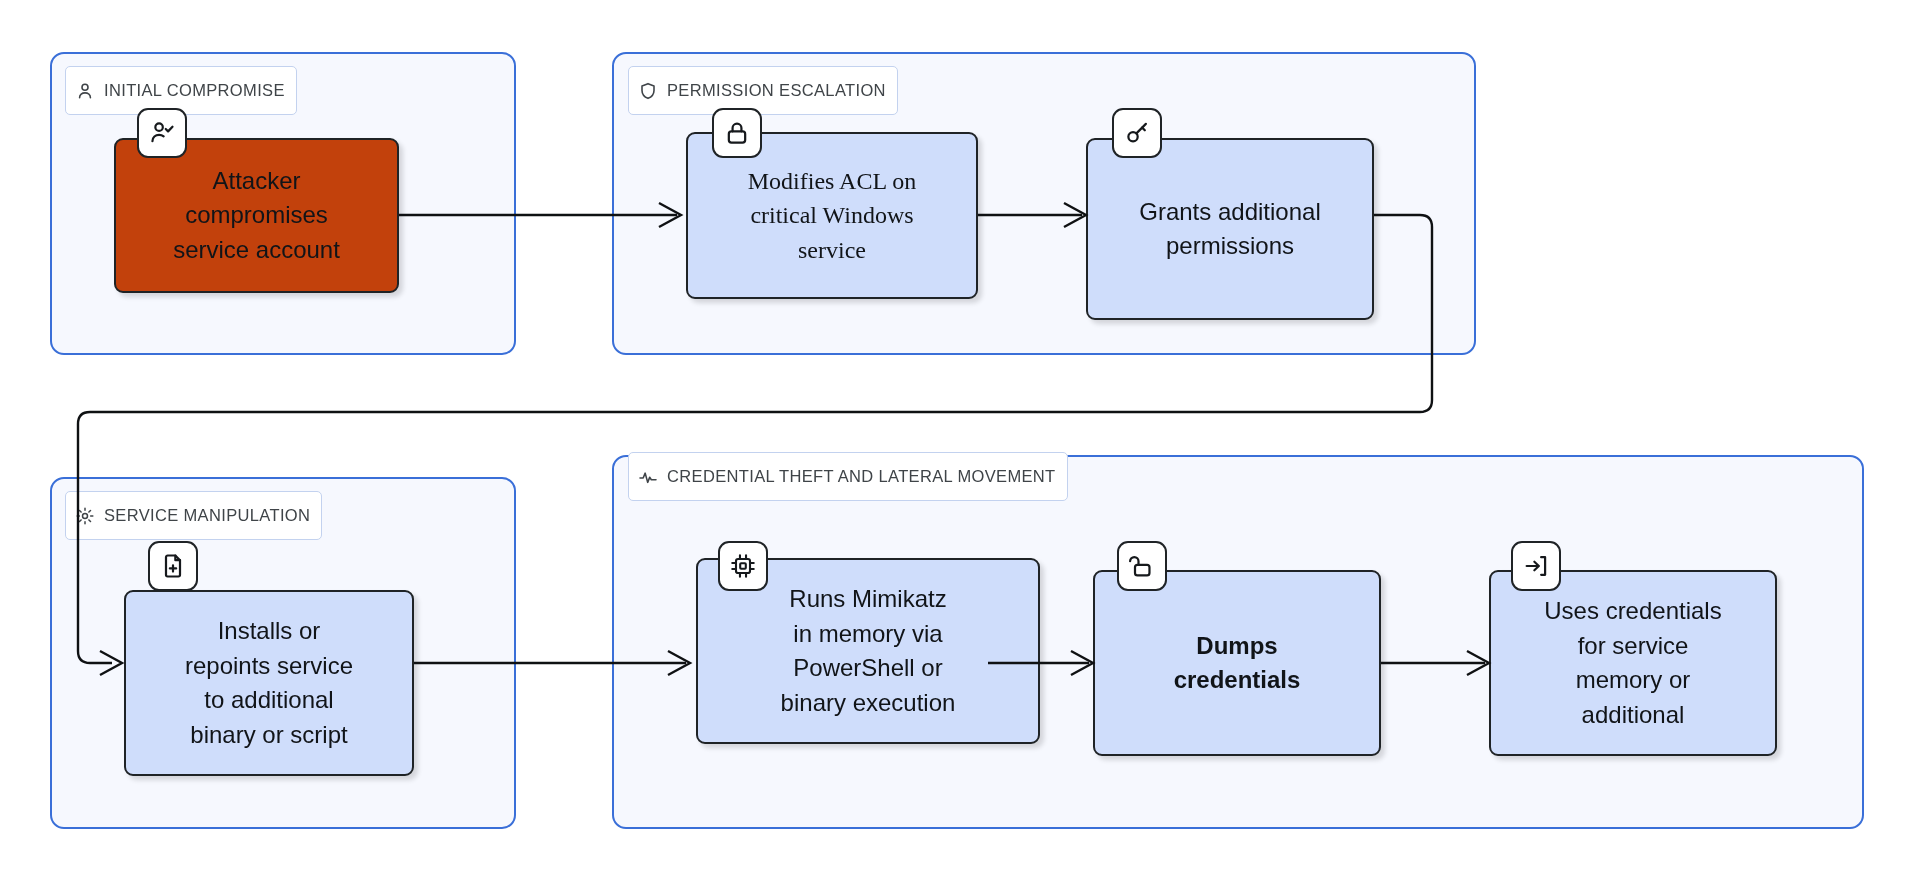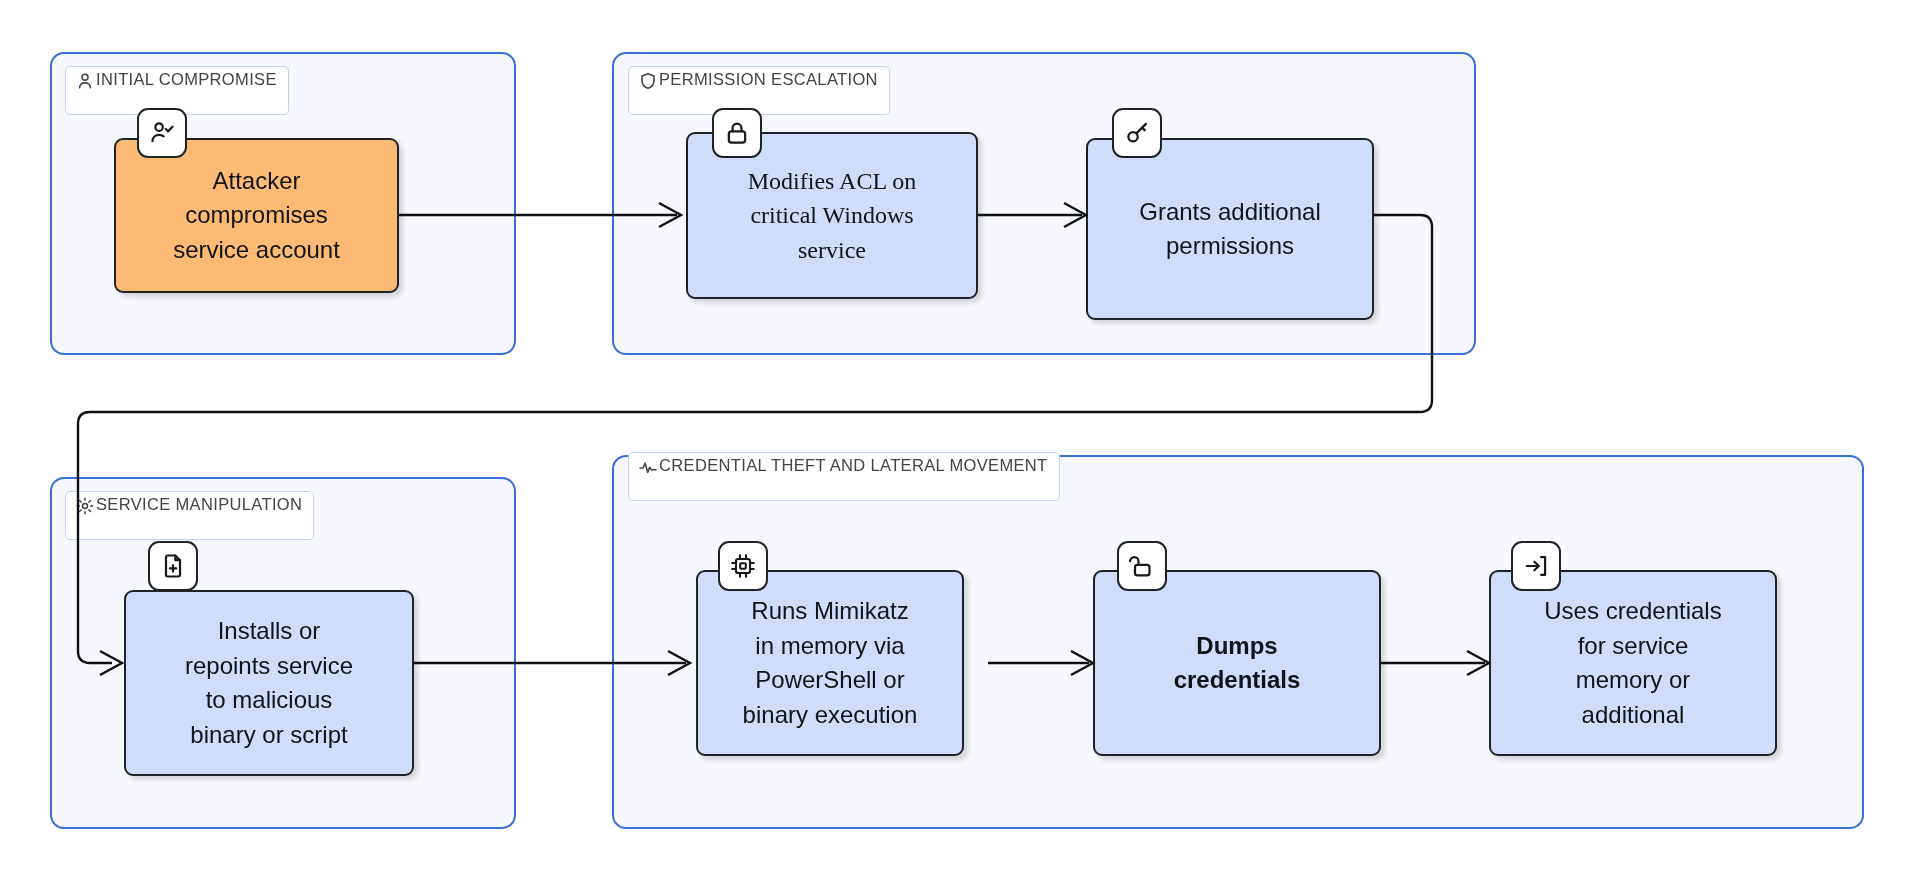--- a/index.html
+++ b/index.html
@@ -3,34 +3,34 @@
 <meta charset="utf-8">
 <style>
   html,body{margin:0;padding:0;background:#ffffff;}
   body{width:1908px;height:876px;position:relative;overflow:hidden;
        font-family:"Liberation Sans","DejaVu Sans",sans-serif;}
   #stage{position:absolute;left:0;top:0;width:1908px;height:876px;}
 
   
   .cluster{position:absolute;border:2.2px solid #3a6fd8;border-radius:14px;
            background:#f6f8fe;box-sizing:border-box;}
-  .cluster-label{position:absolute;display:flex;align-items:flex-start;gap:1px;
+  .cluster-label{position:absolute;display:flex;align-items:center;gap:9px;
                  background:#ffffff;border:1.4px solid #c3d2ef;border-radius:5px;
                  padding:4px 11px 4px 9px;box-sizing:border-box;height:49px;
                  white-space:nowrap;}
   .cluster-label .ctext{font-size:16.5px;letter-spacing:.35px;color:#3f4448;
                         line-height:1;font-weight:400;}
   .cluster-label .cicon{width:20px;height:20px;display:block;flex:0 0 20px;}
 
   
   .node{position:absolute;box-sizing:border-box;border:2.2px solid #1f2326;
         border-radius:9px;display:flex;align-items:center;justify-content:center;
         text-align:center;box-shadow:4px 4px 5px rgba(0,0,0,.14);}
   .node .ntext{font-size:24px;line-height:34.5px;color:#111418;padding:0 6px;}
-  .node.teal{background:#fdba74;}
+  .node.teal{background:#c2410c;}
   .node.blue{background:#cfddfb;}
 
   
   .badge{position:absolute;width:46px;height:46px;background:#ffffff;
          border:2.2px solid #1f2326;border-radius:11px;
          display:flex;align-items:center;justify-content:center;z-index:5;}
   .badge svg{width:28px;height:28px;display:block;}
 
   
   #edges{position:absolute;left:0;top:0;width:1908px;height:876px;
@@ -151,21 +151,21 @@
                  M18.6 18.6l-1.9-1.9M7.3 7.3 5.4 5.4"></path>
       </svg>
     </span>
     <span class="ctext">SERVICE MANIPULATION</span>
   </div>
 
   <div class="node blue" style="left:124px;top:570px;width:290px;height:186px;margin-top:20px;">
     <div class="ntext">
       <span>Installs or</span><br>
       <span>repoints service</span><br>
-      <span>to malicious</span><br>
+      <span>to additional</span><br>
       <span>binary or script</span>
     </div>
   </div>
   <div class="badge" style="left:148px;top:541px;">
     <svg viewBox="0 0 24 24" fill="none" stroke="#16191c" stroke-width="1.9" stroke-linecap="round" stroke-linejoin="round">
       <path d="M14 3H7.4A1.4 1.4 0 0 0 6 4.4v15.2A1.4 1.4 0 0 0 7.4 21h9.2a1.4 1.4 0 0 0 1.4-1.4V7z"></path>
       <polyline points="14 3 14 7 18 7"></polyline>
       <path d="M12 11.4v5.4M9.3 14.1h5.4"></path>
     </svg>
   </div>
@@ -173,21 +173,21 @@
   <div class="cluster" style="left:612px;top:455px;width:1252px;height:374px;"></div>
   <div class="cluster-label" style="left:628px;top:452px;">
     <span class="cicon">
       <svg viewBox="0 0 24 24" fill="none" stroke="#3f4448" stroke-width="1.9" stroke-linecap="round" stroke-linejoin="round">
         <polyline points="2.4 13.2 6.2 13.2 8.6 7.4 11.6 18.4 14 12.4 16 15.2 21.6 15.2"></polyline>
       </svg>
     </span>
     <span class="ctext">CREDENTIAL THEFT AND LATERAL MOVEMENT</span>
   </div>
 
-  <div class="node blue" style="left:696px;top:570px;width:268px;height:186px;">
+  <div class="node blue" style="left:696px;top:558px;width:344px;height:186px;">
     <div class="ntext">
       <span>Runs Mimikatz</span><br>
       <span>in memory via</span><br>
       <span>PowerShell or</span><br>
       <span>binary execution</span>
     </div>
   </div>
   <div class="badge" style="left:718px;top:541px;">
     <svg viewBox="0 0 24 24" fill="none" stroke="#16191c" stroke-width="1.8" stroke-linecap="round" stroke-linejoin="round">
       <rect x="6" y="6" width="12" height="12" rx="1.8"></rect>

